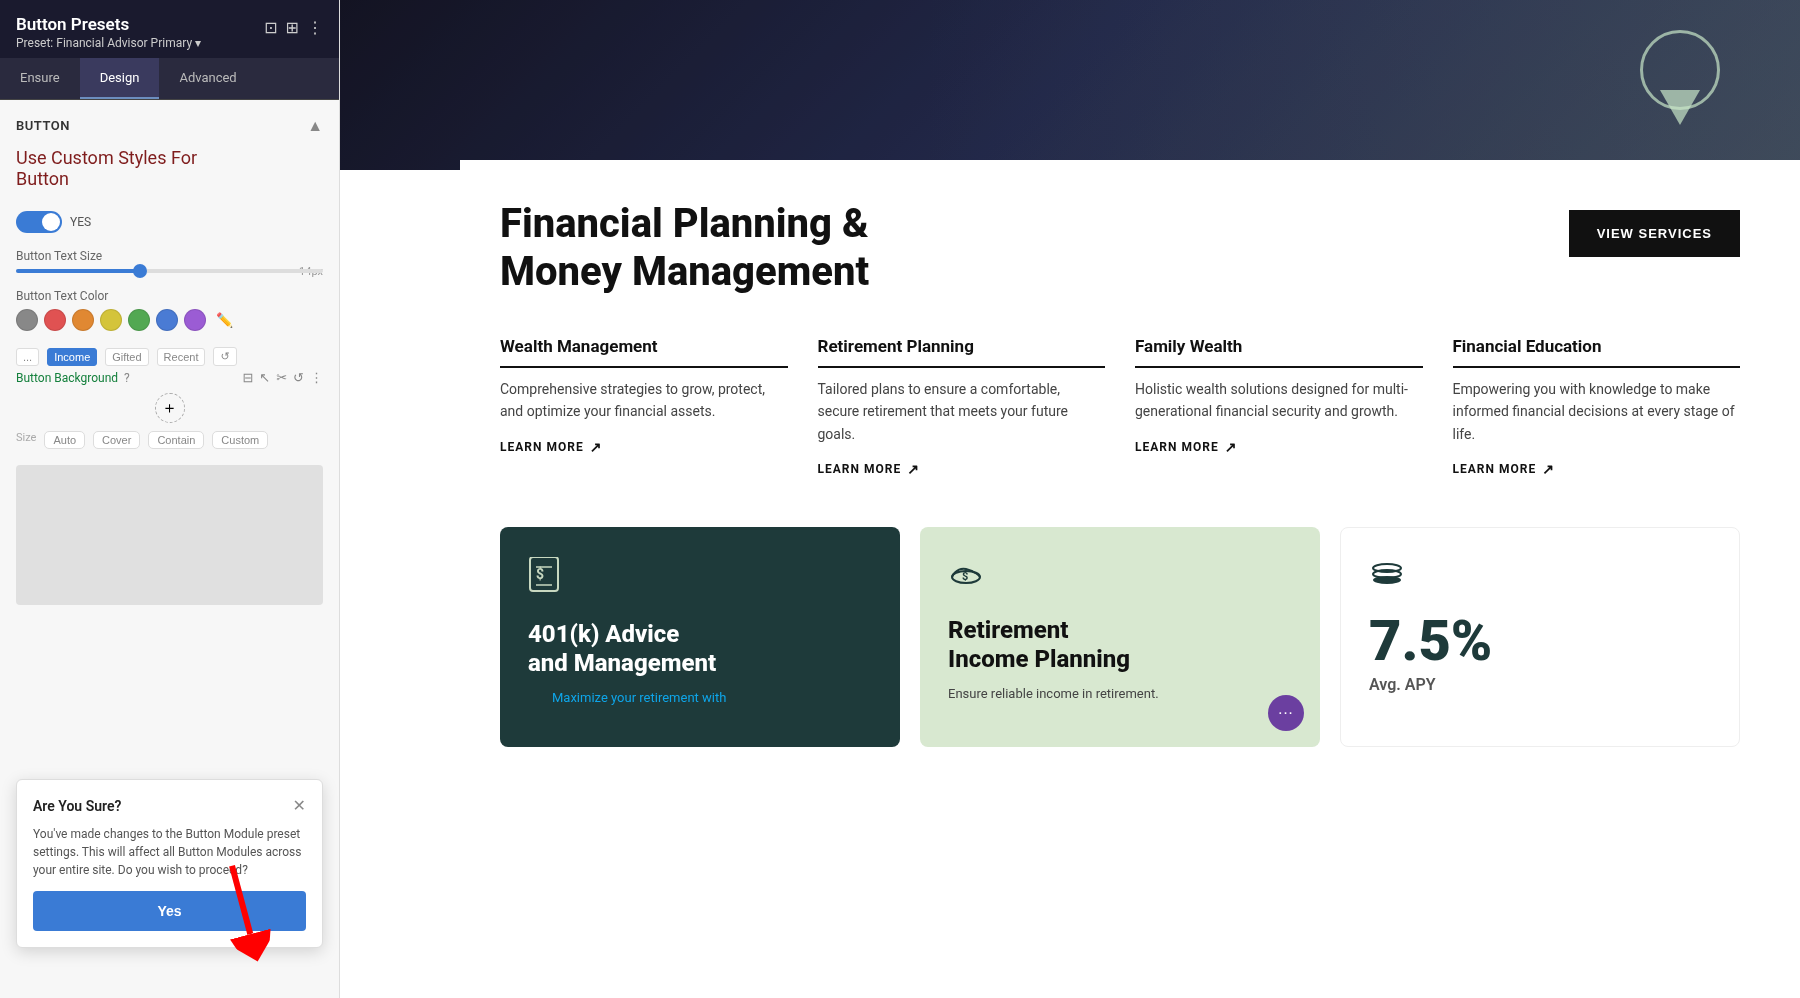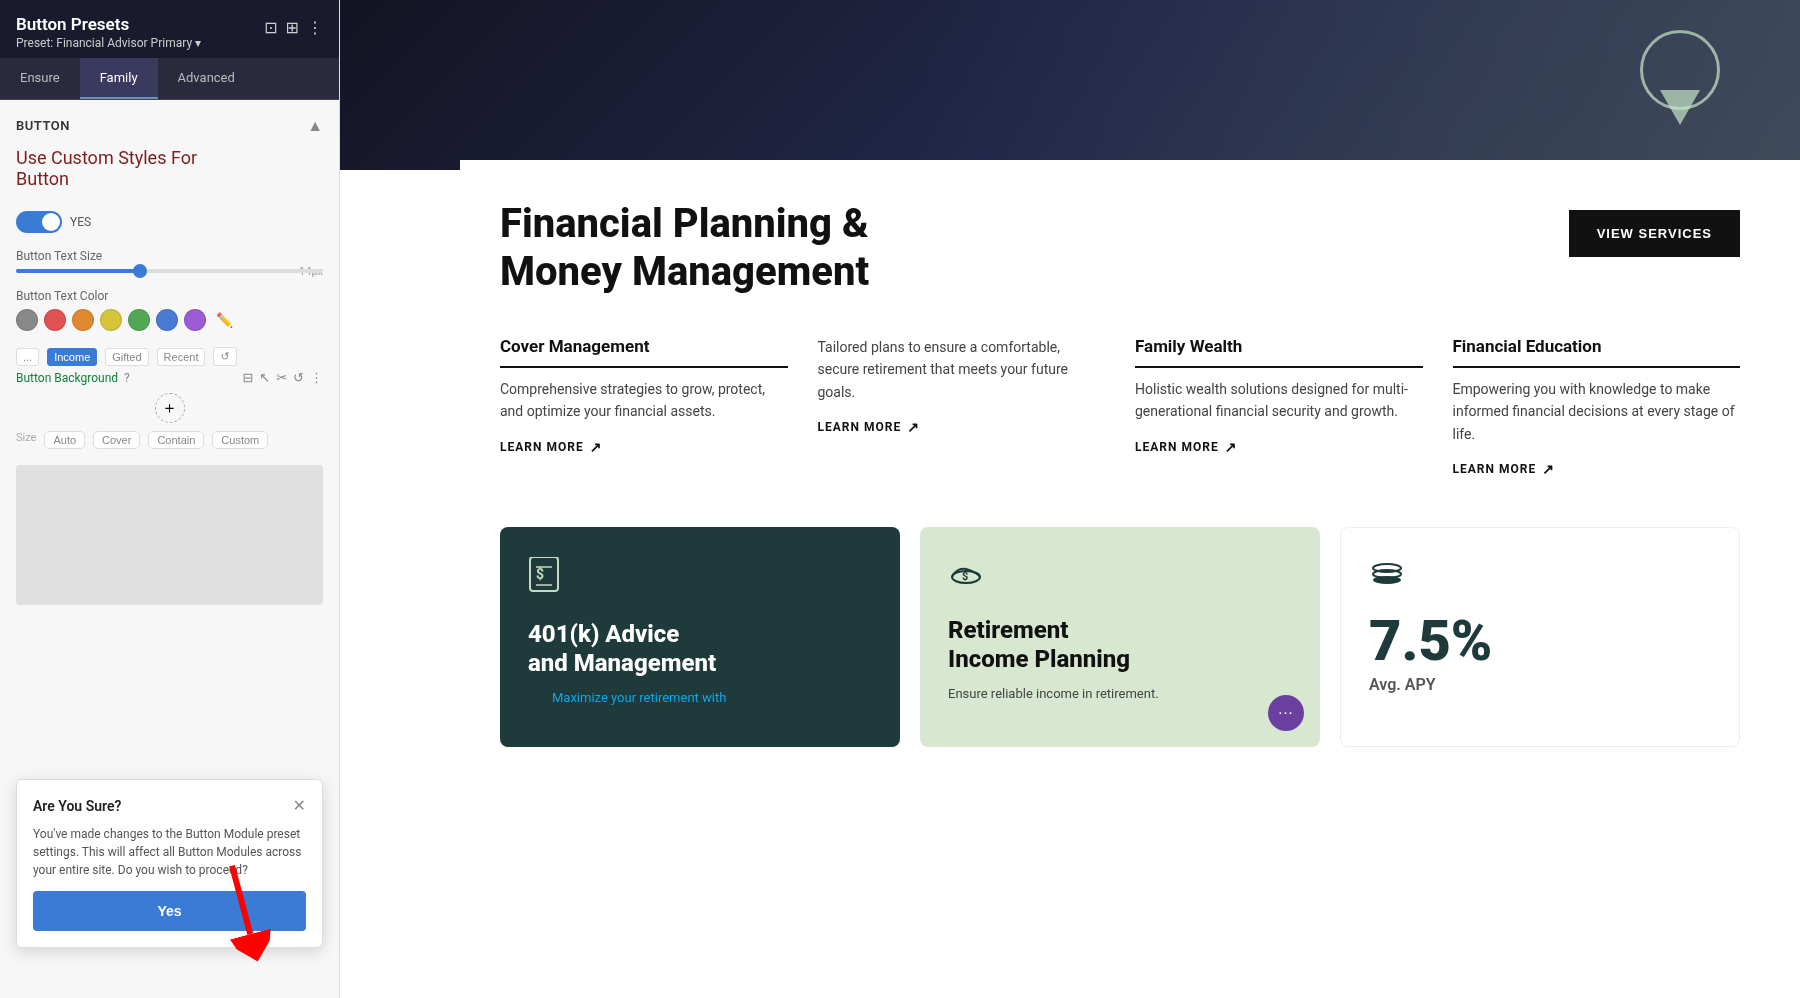--- a/index.html
+++ b/index.html
@@ -314,21 +314,21 @@
     </div>
     <div class="panel-header-icons">
       <span class="panel-header-icon">⊡</span>
       <span class="panel-header-icon">⊞</span>
       <span class="panel-header-icon">⋮</span>
     </div>
   </div>
 
   <div class="panel-tabs">
     <div class="panel-tab">Ensure</div>
-    <div class="panel-tab active">Family</div>
+    <div class="panel-tab active">Design</div>
     <div class="panel-tab">Advanced</div>
   </div>
 
   <div class="panel-body">
 
     <div class="section-header">
       <span class="section-title">Button</span>
       <span class="section-toggle">▲</span>
     </div>
 
@@ -439,26 +439,27 @@
     <div class="heading-row">
       <h1 class="main-heading">
         Financial Planning &amp;<br>Money Management
       </h1>
       <button class="view-services-btn">VIEW SERVICES</button>
     </div>
 
     <div class="service-cards">
 
       <div class="service-card">
-        <div class="service-card-title">Cover Management</div>
+        <div class="service-card-title">Wealth Management</div>
         <p class="service-card-text">Comprehensive strategies to grow, protect, and optimize your financial assets.</p>
         <a class="learn-more-link">LEARN MORE <span class="arrow-icon">↗</span></a>
       </div>
 
       <div class="service-card">
+        <div class="service-card-title">Retirement Planning</div>
         <p class="service-card-text">Tailored plans to ensure a comfortable, secure retirement that meets your future goals.</p>
         <a class="learn-more-link">LEARN MORE <span class="arrow-icon">↗</span></a>
       </div>
 
       <div class="service-card">
         <div class="service-card-title">Family Wealth</div>
         <p class="service-card-text">Holistic wealth solutions designed for multi-generational financial security and growth.</p>
         <a class="learn-more-link">LEARN MORE <span class="arrow-icon">↗</span></a>
       </div>
 

